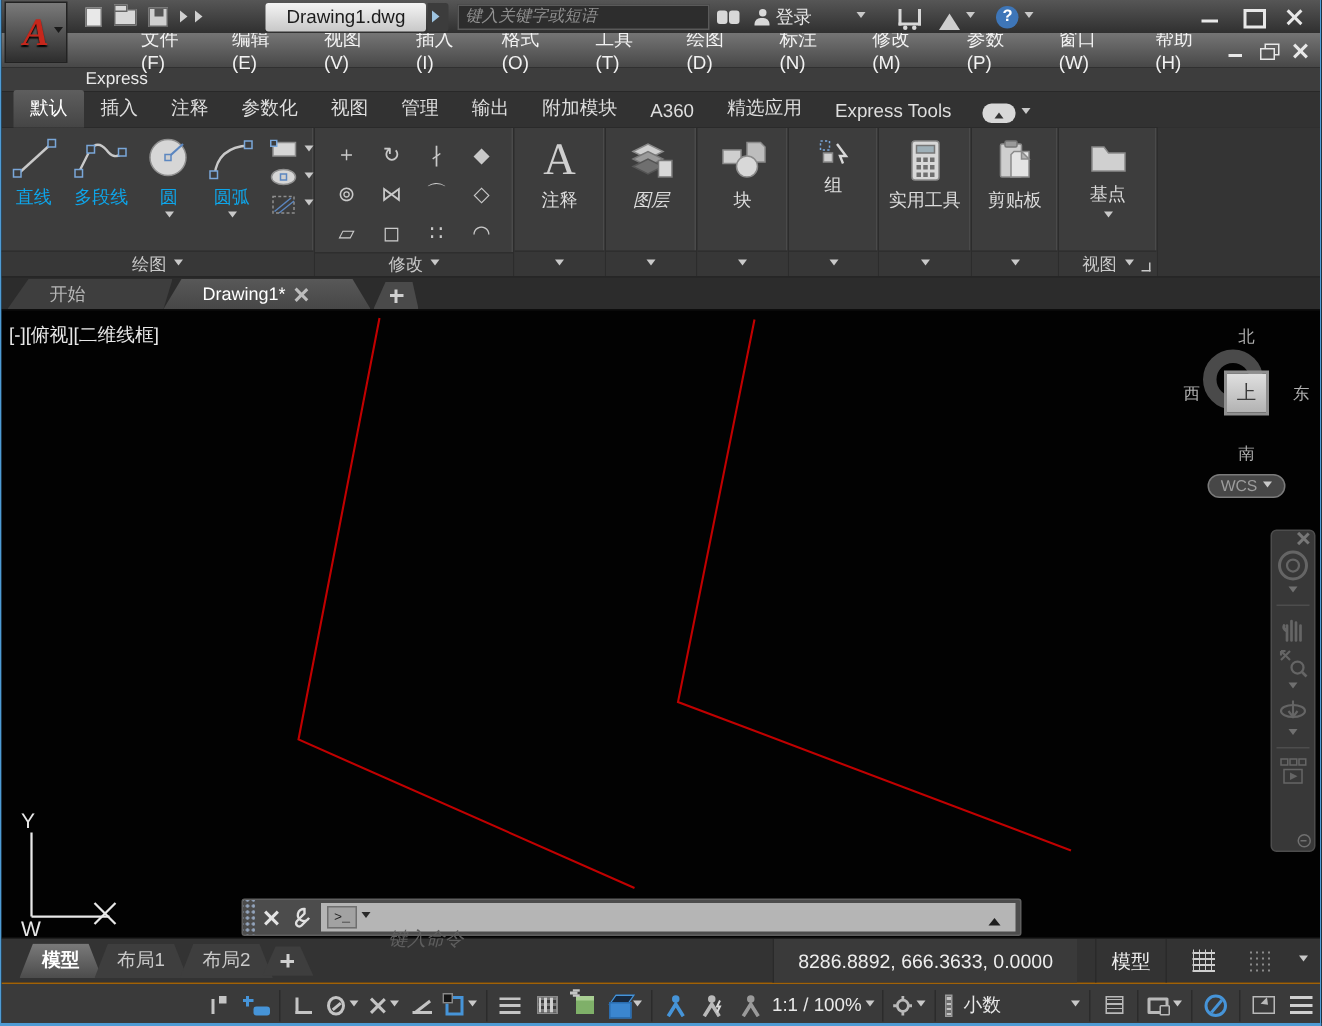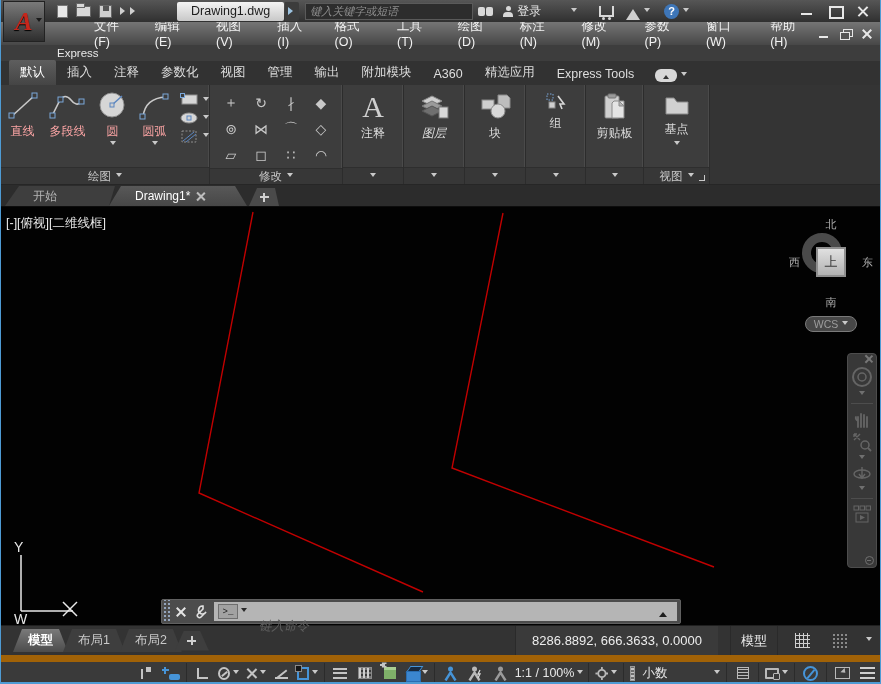--- a/index.html
+++ b/index.html
@@ -70,21 +70,21 @@
   .rib-min { margin-left:10px; margin-bottom:3px; display:flex; align-items:center; gap:4px; }
   .rib-min .pill { width:22px; height:13px; background:#d8d8d8; border-radius:6px; display:flex; align-items:center; justify-content:center; }
   .rib-min .pill b { width:0;height:0;border:3px solid transparent;border-bottom:4px solid #333; }
 
   
   .ribbon { height:100px; background:#3d3d3d; display:flex; border-bottom:1px solid #262626; }
   .panel { border-right:1px solid #2c2c2c; box-shadow:inset -1px 0 0 #4a4a4a; display:flex; flex-direction:column; }
   .pbody { flex:1; display:flex; align-items:flex-start; justify-content:center; padding-top:3px; }
   .pfoot { height:17px; background:#373737; border-top:1px solid #2e2e2e; display:flex; align-items:center; justify-content:center; gap:5px; color:#c8c8c8; font-size:11.5px; position:relative; }
   .bigbtn { display:flex; flex-direction:column; align-items:center; padding:2px 4px 0; gap:1px; }
-  .bigbtn .lbl { color:#fca5a5; font-size:12px; white-space:nowrap; }
+  .bigbtn .lbl { color:#0ea5e9; font-size:12px; white-space:nowrap; }
   .smallcol { display:flex; flex-direction:column; gap:4px; padding-top:5px; margin-left:4px; }
   .smallrow { display:flex; align-items:center; gap:3px; }
   .mgrid { display:grid; grid-template-columns:repeat(4,30px); grid-auto-rows:26px; padding-top:2px; }
   .mcell { display:flex; align-items:center; justify-content:center; color:#c9c9c9; font-size:14px; }
   .midicon { display:flex; flex-direction:column; align-items:center; gap:3px; padding-top:4px; }
   .midicon .lbl { color:#dcdcdc; font-size:12px; white-space:nowrap; }
   .glyphA { font-size:30px; color:#cfcfcf; line-height:30px; font-family:"Liberation Serif",serif; }
   .propwheel { width:28px; height:28px; border-radius:50%;
     background:conic-gradient(#2f5f9e 0 60deg,#3f8f4f 60deg 120deg,#d8c08a 120deg 180deg,#c87840 180deg 240deg,#a83020 240deg 300deg,#203a70 300deg 360deg);
     border:2px solid #151515; }
@@ -145,21 +145,21 @@
   .ltab.active { background:linear-gradient(#7a7a7a,#4c4c4c); color:#fff; font-weight:bold; }
   .lplus { height:20px; width:34px; background:#3e3e3e; clip-path:polygon(9px 0,calc(100% - 9px) 0,100% 100%,0 100%); display:flex; align-items:center; justify-content:center; margin-left:-2px; }
   .lright { margin-left:auto; display:flex; align-items:center; height:100%;gap:12px; }
   .coords { height:100%; display:flex; align-items:center; padding:0 16px; color:#ededed; font-size:13px; background:#3a3a3a; border-left:1px solid #2a2a2a; }
   .model-btn { height:100%; display:flex; align-items:center; padding:0 10px; color:#ededed; font-size:13px; border-left:1px solid #2a2a2a; border-right:1px solid #2a2a2a; }
   .gicon { width:15px; height:15px; margin:0 5px;
     background-image:repeating-linear-gradient(90deg,#cfcfcf 0 1px,transparent 1px 4px),repeating-linear-gradient(0deg,#cfcfcf 0 1px,transparent 1px 4px); }
   .gicon.dim { background-image:radial-gradient(#8a8a8a 0.8px, transparent 1px); background-size:4px 4px; }
 
   
-  .statusrow { height:29px; background:#3a3a3a; border-top:7px solid #a16207; display:flex; align-items:center; padding-left:132px; }
+  .statusrow { height:29px; background:#3a3a3a; border-top:1px solid #a16207; display:flex; align-items:center; padding-left:132px; }
   .sbtn { min-width:25px; height:25px; display:flex; align-items:center; justify-content:center; gap:3px; padding:0 3px; }
   .ssep { width:1px; height:21px; background:#2b2b2b; margin:0 3px; }
   .i-snap { position:relative; width:12px; height:12px; }
   .i-snap::before { content:''; position:absolute; left:1px; top:2px; width:2px; height:10px; background:#c4c4c4; }
   .i-snap::after { content:''; position:absolute; right:1px; top:0; width:5px; height:5px; background:#c4c4c4; }
   .i-dyn { position:relative; width:18px; height:13px; }
   .i-dyn::before { content:''; position:absolute; left:0; top:0; width:7px; height:7px;
     background:linear-gradient(#4694d8,#4694d8) 0 2.5px/7px 2px no-repeat, linear-gradient(#4694d8,#4694d8) 2.5px 0/2px 7px no-repeat; }
   .i-dyn::after { content:''; position:absolute; right:0; bottom:0; width:11px; height:6px; background:#4694d8; border-radius:2px; }
   .i-ortho { width:11px; height:11px; border-left:2px solid #c4c4c4; border-bottom:2px solid #c4c4c4; }
@@ -435,20 +435,45 @@
             <path d="M13 4 L19 12 L15 12 L17 17" fill="none" stroke="#d8d8d8" stroke-width="1.6"></path>
           </svg>
           <span class="lbl">组</span>
         </div>
       </div>
       <div class="pfoot">
           <span class="dd"></span>
         </div>
     </div>
 
+    <div class="panel" style="width:62px;">
+      <div class="pbody">
+        <div class="midicon">
+          <svg width="24" height="30" viewBox="0 0 24 30">
+            <rect x="3" y="2" width="18" height="26" rx="2" fill="#d8d8d8" stroke="#8a8a8a"></rect>
+            <rect x="6" y="5" width="12" height="5" fill="#9fb0b8" stroke="#777"></rect>
+            <g fill="#6f6f6f">
+              <rect x="6" y="13" width="3" height="3"></rect>
+                <rect x="10.5" y="13" width="3" height="3"></rect>
+                <rect x="15" y="13" width="3" height="3"></rect>
+              <rect x="6" y="18" width="3" height="3"></rect>
+                <rect x="10.5" y="18" width="3" height="3"></rect>
+                <rect x="15" y="18" width="3" height="3"></rect>
+              <rect x="6" y="23" width="3" height="3"></rect>
+                <rect x="10.5" y="23" width="3" height="3"></rect>
+                <rect x="15" y="23" width="3" height="3"></rect>
+            </g>
+          </svg>
+          <span class="lbl">实用工具</span>
+        </div>
+      </div>
+      <div class="pfoot">
+          <span class="dd"></span>
+        </div>
+    </div>
 
     <div class="panel" style="width:58px;">
       <div class="pbody">
         <div class="midicon">
           <svg width="26" height="30" viewBox="0 0 26 30">
             <rect x="3" y="4" width="14" height="22" rx="1" fill="#cfcfcf" stroke="#8a8a8a"></rect>
             <rect x="6" y="2" width="8" height="4" rx="1" fill="#9a9a9a" stroke="#777"></rect>
             <path d="M12 9 h10 v17 h-12 v-15 Z" fill="#e4e4e4" stroke="#8a8a8a"></path>
             <path d="M17 9 l5 5 h-5 Z" fill="#b5b5b5" stroke="#8a8a8a"></path>
           </svg>

